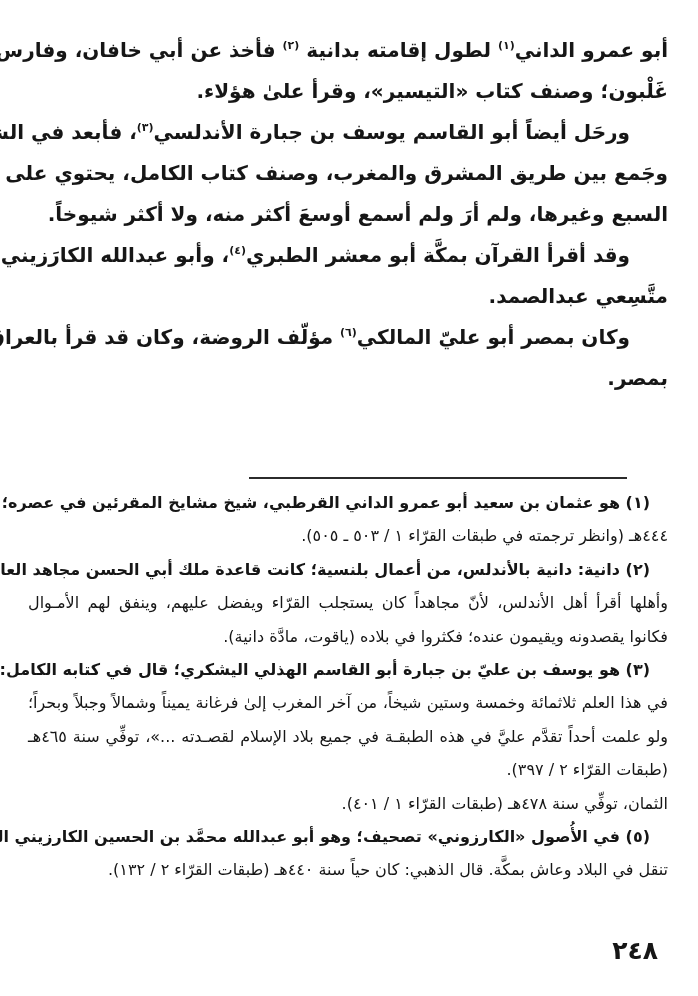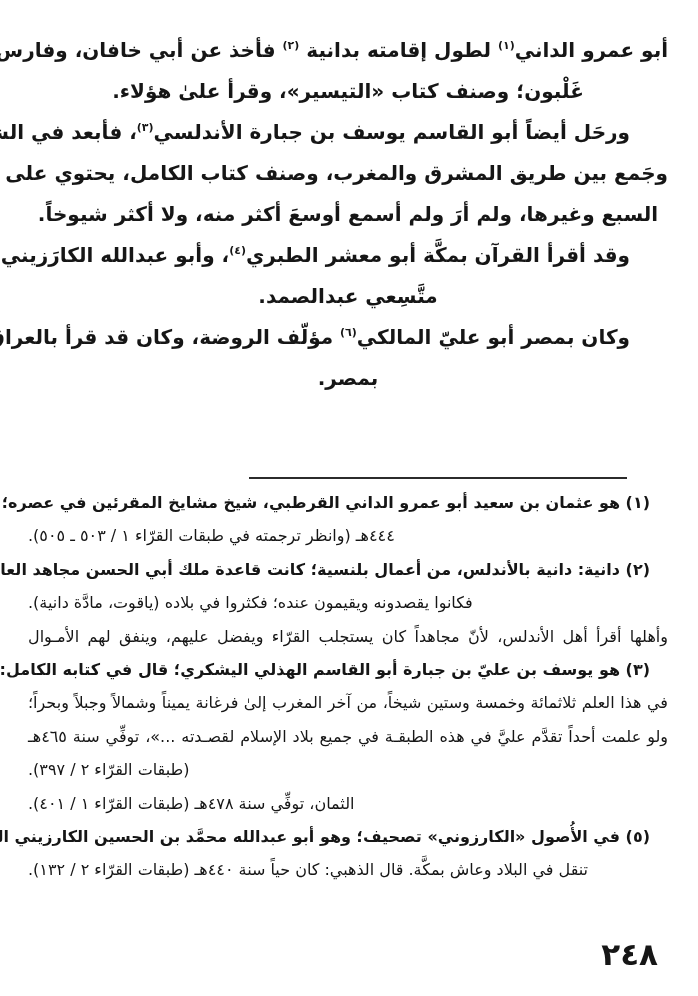--- a/index.html
+++ b/index.html
@@ -24,21 +24,21 @@
     top: 30px;
     right: 30px;
     width: 640px;
   }
   .line {
     height: 41px;
     line-height: 41px;
     font-size: 20px;
     font-weight: bold;
     white-space: nowrap;
-    text-align: center;
+    text-align: right;
   }
   .line.j {
     text-align: justify;
     text-align-last: justify;
   }
   .line.ind { padding-right: 38px; }
   .line sup {
     font-size: 0.55em;
     line-height: 0;
   }
@@ -56,33 +56,33 @@
     position: absolute;
     top: 486px;
     right: 30px;
     width: 640px;
   }
   .fline {
     height: 33.4px;
     line-height: 33.4px;
     font-size: 16px;
     white-space: nowrap;
-    text-align: left;
+    text-align: right;
   }
   .fline.j {
     text-align: justify;
     text-align-last: justify;
   }
   .fline.ind { padding-right: 18px; font-weight: bold; }
   
   .page-number {
     position: absolute;
     top: 936px;
     right: 40px;
-    font-size: 31px;
+    font-size: 25px;
     font-weight: bold;
     letter-spacing: 2px;
   }
 </style>
 </head>
 <body>
 
 <div class="page">
 
   <div class="main">
@@ -96,22 +96,22 @@
     <div class="line j ind">وكان بمصر أبو عليّ المالكي<sup>(٦)</sup> مؤلّف الروضة، وكان قد قرأ بالعراق، وأقرأ</div>
     <div class="line">بمصر.</div>
   </div>
 
   <div class="separator"></div>
 
   <div class="footnotes">
     <div class="fline j ind">(١) هو عثمان بن سعيد أبو عمرو الداني القرطبي، شيخ مشايخ المقرئين في عصره؛ توفِّي سـنة</div>
     <div class="fline">٤٤٤هـ (وانظر ترجمته في طبقات القرّاء ١ / ٥٠٣ ـ ٥٠٥).</div>
     <div class="fline j ind">(٢) دانية: دانية بالأندلس، من أعمال بلنسية؛ كانت قاعدة ملك أبي الحسن مجاهد العامري؛</div>
+    <div class="fline j">وأهلها أقرأ أهل الأندلس، لأنّ مجاهداً كان يستجلب القرّاء ويفضل عليهم، وينفق لهم الأمـوال</div>
     <div class="fline">فكانوا يقصدونه ويقيمون عنده؛ فكثروا في بلاده (ياقوت، مادَّة دانية).</div>
-    <div class="fline j">وأهلها أقرأ أهل الأندلس، لأنّ مجاهداً كان يستجلب القرّاء ويفضل عليهم، وينفق لهم الأمـوال</div>
     <div class="fline j ind">(٣) هو يوسف بن عليّ بن جبارة أبو القاسم الهذلي اليشكري؛ قال في كتابه الكامل: «لقيت</div>
     <div class="fline j">في هذا العلم ثلاثمائة وخمسة وستين شيخاً، من آخر المغرب إلىٰ فرغانة يميناً وشمالاً وجبلاً وبحراً؛</div>
     <div class="fline j">ولو علمت أحداً تقدَّم عليَّ في هذه الطبقـة في جميع بلاد الإسلام لقصـدته ...»، توفِّي سنة ٤٦٥هـ</div>
     <div class="fline">(طبقات القرّاء ٢ / ٣٩٧).</div>
     <div class="fline">الثمان، توفِّي سنة ٤٧٨هـ (طبقات القرّاء ١ / ٤٠١).</div>
     <div class="fline j ind">(٥) في الأُصول «الكارزوني» تصحيف؛ وهو أبو عبدالله محمَّد بن الحسين الكارزيني الفارسي؛</div>
     <div class="fline">تنقل في البلاد وعاش بمكَّة. قال الذهبي: كان حياً سنة ٤٤٠هـ (طبقات القرّاء ٢ / ١٣٢).</div>
   </div>
 
   <div class="page-number">٢٤٨</div>

